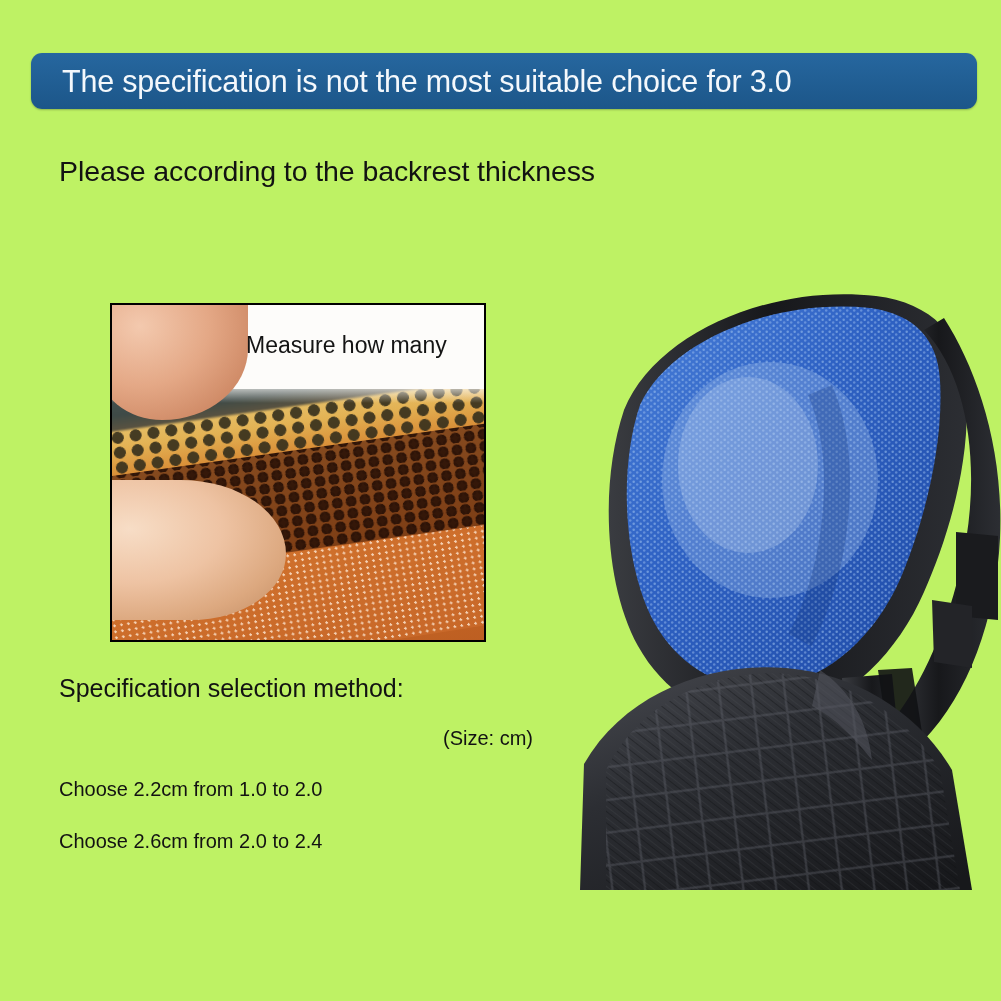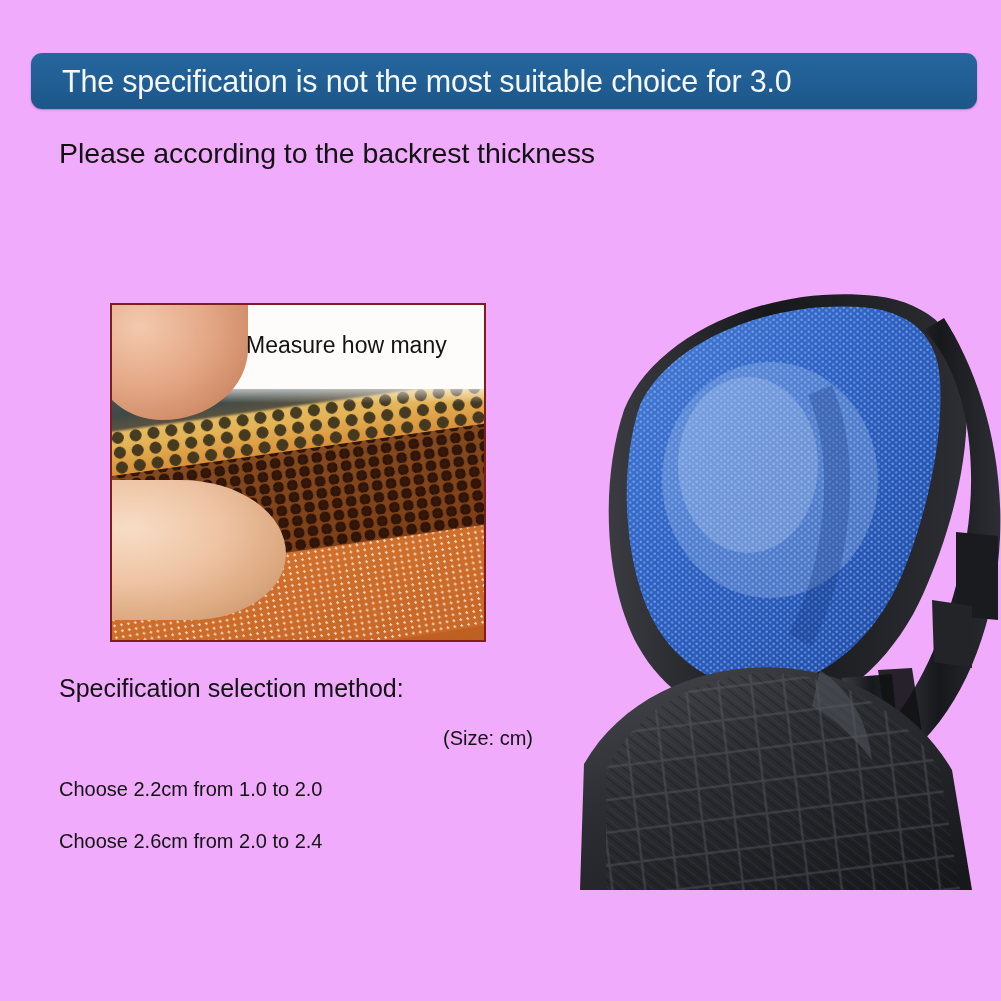--- a/index.html
+++ b/index.html
@@ -5,44 +5,44 @@
   * { margin:0; padding:0; box-sizing:border-box; }
   html,body { width:1001px; height:1001px; }
   body {
     background:#ffffff;
     font-family:"Liberation Sans", sans-serif;
     color:#111111;
     overflow:hidden;
     position:relative;
   }
 
-  #stage { position:relative; width:1001px; height:1001px; overflow:hidden; background:#f0abfc; }
+  #stage { position:relative; width:1001px; height:1001px; overflow:hidden; background:#bef264; }
 
   
   .title-banner{
     position:absolute; left:31px; top:53px; width:946px; height:56px;
     background:linear-gradient(180deg,#236architecture 0%,#1d5b93 100%);
     background:linear-gradient(180deg,#26679f 0%,#1c5689 100%);
     border-radius:11px;
     display:flex; align-items:center;
     box-shadow:0 1px 2px rgba(0,0,0,.25);
   }
   .title-banner .txt{
     color:#f4f8fc; font-size:30.5px; font-weight:400; letter-spacing:-0.2px;
     padding-left:31px; white-space:nowrap;
   }
 
   
-  .intro{ position:absolute; left:59px; top:128px; width:700px; }
+  .intro{ position:absolute; left:59px; top:146px; width:700px; }
   .intro .line{ font-size:28.5px; line-height:51px; color:#121212; white-space:nowrap; letter-spacing:-0.1px;}
 
   
   .photo-inset{
     position:absolute; left:110px; top:303px; width:376px; height:339px;
-    border:2px solid #7f1d1d;
+    border:2px solid #000000;
     overflow:hidden; background:#c96a35;
   }
   .pi-layer{ position:absolute; inset:0; }
 
   
   .pi-base{
     background:linear-gradient(170deg,#e08a44 0%, #d97b35 35%, #cf6b27 70%, #bd5f22 100%);
   }
   
   .pi-underlayer{

